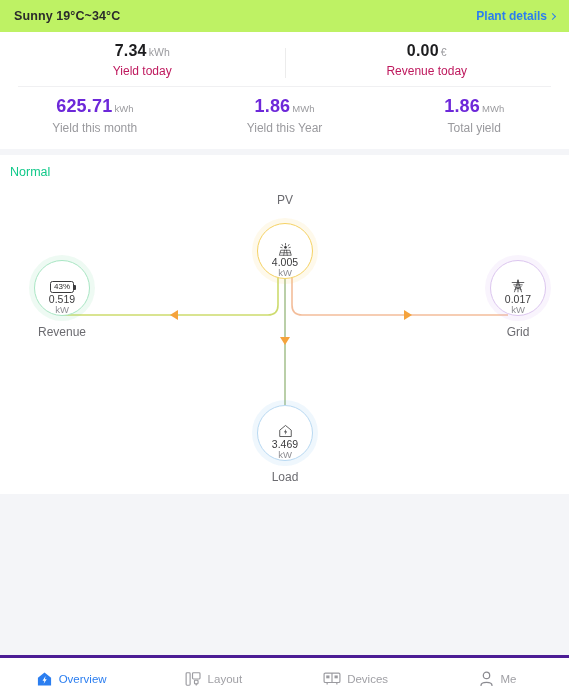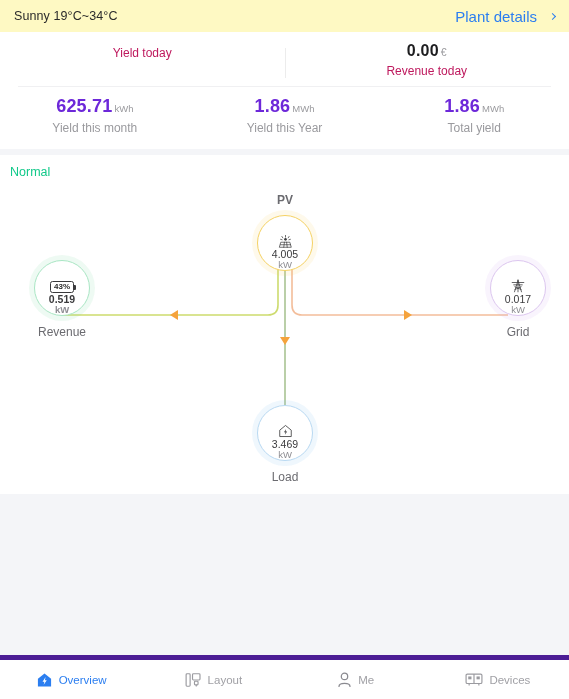--- a/index.html
+++ b/index.html
@@ -6,27 +6,28 @@
   html, body {
     width: 569px; height: 699px;
     font-family: "Liberation Sans", sans-serif;
     background: #f4f5f8;
     overflow: hidden;
   }
   .app { position: relative; width: 569px; height: 699px; background: #f4f5f8; }
 
   
   .topbar {
-    height: 32px; background: #fef9c3;
+    height: 32px; background: #bef264;
     display: flex; align-items: center; justify-content: space-between;
     padding: 0 14px;
+    font-weight: bold;
   }
   .weather { font-size: 12.5px; color: #2b2b2b; letter-spacing: .1px; }
   .plant-details {
-    font-size: 15px; color: #2b7ef0; display: flex; align-items: center; gap: 13px;
+    font-size: 12px; color: #2b7ef0; display: flex; align-items: center; gap: 3px;
     cursor: pointer;
   }
   .chev-r {
     display:inline-block; width:5px; height:5px;
     border-right:1.4px solid #2b7ef0; border-top:1.4px solid #2b7ef0;
     transform: rotate(45deg); position: relative; top: 0px;
   }
 
   
   .stats-card { background:#fff; padding: 4px 0 10px; }
@@ -62,41 +63,41 @@
   .node { position:absolute; text-align:center; }
   .node .circle {
     width:56px; height:56px; border-radius:50%;
     background:#fff; display:flex; flex-direction:column;
     align-items:center; justify-content:flex-end;
     position:relative; margin:0 auto;
   }
   .node .circle .nval { font-size:10.5px; color:#3a3a3c; line-height:1.05; margin-top:1px;}
   .node .circle .nunit { font-size:9.5px; color:#8e8e93; line-height:1.1;}
   .node .caption { font-size:12px; color:#6b6b70; margin-top:9px; }
-  .node .toplabel { font-size:12px; color:#6b6b70; margin-bottom:8px;font-weight:bold; }
+  .node .toplabel { font-size:12px; color:#6b6b70; margin-bottom:16px; }
 
   .c-pv { border:1.6px solid #f5d264; box-shadow:0 0 0 5px rgba(245,210,100,.13); }
-  .c-bat { border:1.6px solid #a9e6c4; box-shadow:0 0 0 5px rgba(120,220,165,.13);font-weight:bold; }
+  .c-bat { border:1.6px solid #a9e6c4; box-shadow:0 0 0 5px rgba(120,220,165,.13); }
   .c-grid{ border:1.6px solid #dcc6ef; box-shadow:0 0 0 5px rgba(205,165,235,.12); }
   .c-load{ border:1.6px solid #b9d9f2; box-shadow:0 0 0 5px rgba(140,195,240,.14); }
 
   .batt-pct {
     border:1.2px solid #3a3a3c; border-radius:2.5px;
     font-size:8px; color:#2b2b2b; padding:0.5px 2.5px; position:relative;
   }
   .batt-pct::after{
     content:""; position:absolute; right:-3px; top:3px; width:2px; height:5px;
     background:#3a3a3c; border-radius:0 1px 1px 0;
   }
 
   
   .filler { position:absolute; left:0; top:494px; width:569px; height:161px; background:#f4f5f8; }
   .tabbar {
     position:absolute; left:0; bottom:0; width:569px; height:44px;
-    background:#fff; border-top:5px solid #4c1d95;
+    background:#fff; border-top:3px solid #4c1d95;
     display:flex; align-items:center;
   }
   .tab { flex:1; display:flex; align-items:center; justify-content:center; gap:6px; cursor:pointer; }
   .tab .tlabel { font-size:11.5px; color:#a0a0a5; }
   .tab.active .tlabel { color:#2b7ef0; }
 </style>
 </head>
 <body>
 
 <div class="app">
@@ -105,20 +106,21 @@
     <div class="weather">Sunny 19°C~34°C</div>
     <div class="plant-details">
       <span>Plant details</span>
       <span class="chev-r"></span>
     </div>
   </div>
 
   <div class="stats-card">
     <div class="stats-row-1">
       <div class="stat">
+        <div><span class="val">7.34</span><span class="unit">kWh</span></div>
         <div class="lbl">Yield today</div>
       </div>
       <div class="stat">
         <div><span class="val">0.00</span><span class="unit">€</span></div>
         <div class="lbl">Revenue today</div>
       </div>
     </div>
 
     <div class="divider-h"></div>
 
@@ -243,33 +245,33 @@
       <svg width="17" height="16" viewBox="0 0 19 18">
         <rect x="1.2" y="2" width="4.5" height="14" rx="1" fill="none" stroke="#9b9ba0" stroke-width="1.3"></rect>
         <rect x="8.4" y="2" width="8.4" height="7" rx="1" fill="none" stroke="#9b9ba0" stroke-width="1.3"></rect>
         <rect x="10.6" y="10.4" width="4" height="4" rx="0.8" fill="none" stroke="#9b9ba0" stroke-width="1.3"></rect>
         <line x1="12.6" y1="14.4" x2="12.6" y2="16.4" stroke="#9b9ba0" stroke-width="1.3"></line>
       </svg>
       <span class="tlabel">Layout</span>
     </div>
 
     <div class="tab">
-      <svg width="15" height="16" viewBox="0 0 16 18">
-        <circle cx="8" cy="5" r="3.6" fill="none" stroke="#8a8a90" stroke-width="1.4"></circle>
-        <path d="M1.8,16.2 C1.8,11.6 14.2,11.6 14.2,16.2" fill="none" stroke="#8a8a90" stroke-width="1.4" stroke-linecap="round"></path>
-      </svg>
-      <span class="tlabel">Me</span>
-    </div>
-
-    <div class="tab">
       <svg width="18" height="15" viewBox="0 0 20 16">
         <rect x="1.2" y="2" width="17.6" height="10.4" rx="1.4" fill="none" stroke="#9b9ba0" stroke-width="1.3"></rect>
         <line x1="10" y1="2" x2="10" y2="12.4" stroke="#9b9ba0" stroke-width="1.3"></line>
         <rect x="3.6" y="4.6" width="3.6" height="3.2" fill="#9b9ba0"></rect>
         <rect x="12.8" y="4.6" width="3.6" height="3.2" fill="#9b9ba0"></rect>
         <line x1="4.6" y1="12.4" x2="4.6" y2="14.6" stroke="#9b9ba0" stroke-width="1.3"></line>
         <line x1="15.4" y1="12.4" x2="15.4" y2="14.6" stroke="#9b9ba0" stroke-width="1.3"></line>
       </svg>
       <span class="tlabel">Devices</span>
     </div>
+
+    <div class="tab">
+      <svg width="15" height="16" viewBox="0 0 16 18">
+        <circle cx="8" cy="5" r="3.6" fill="none" stroke="#8a8a90" stroke-width="1.4"></circle>
+        <path d="M1.8,16.2 C1.8,11.6 14.2,11.6 14.2,16.2" fill="none" stroke="#8a8a90" stroke-width="1.4" stroke-linecap="round"></path>
+      </svg>
+      <span class="tlabel">Me</span>
+    </div>
   </div>
 
 </div>
 
 </body></html>

